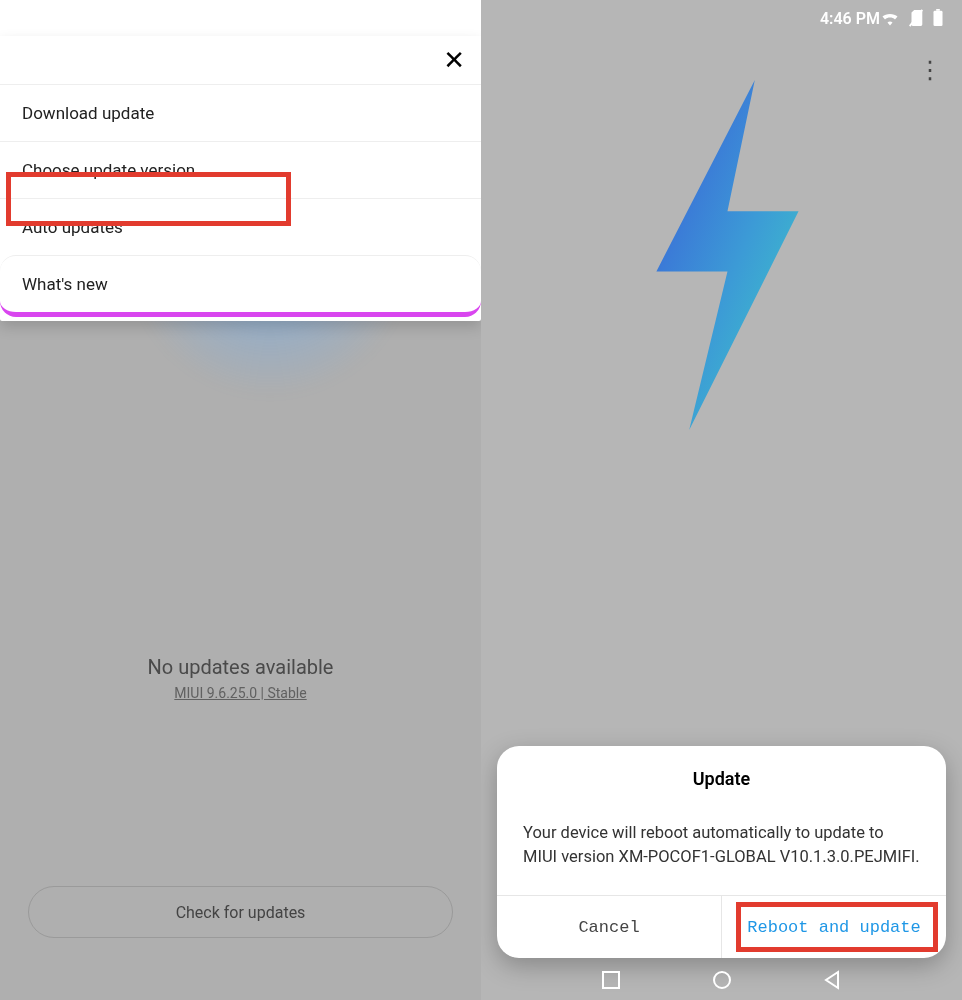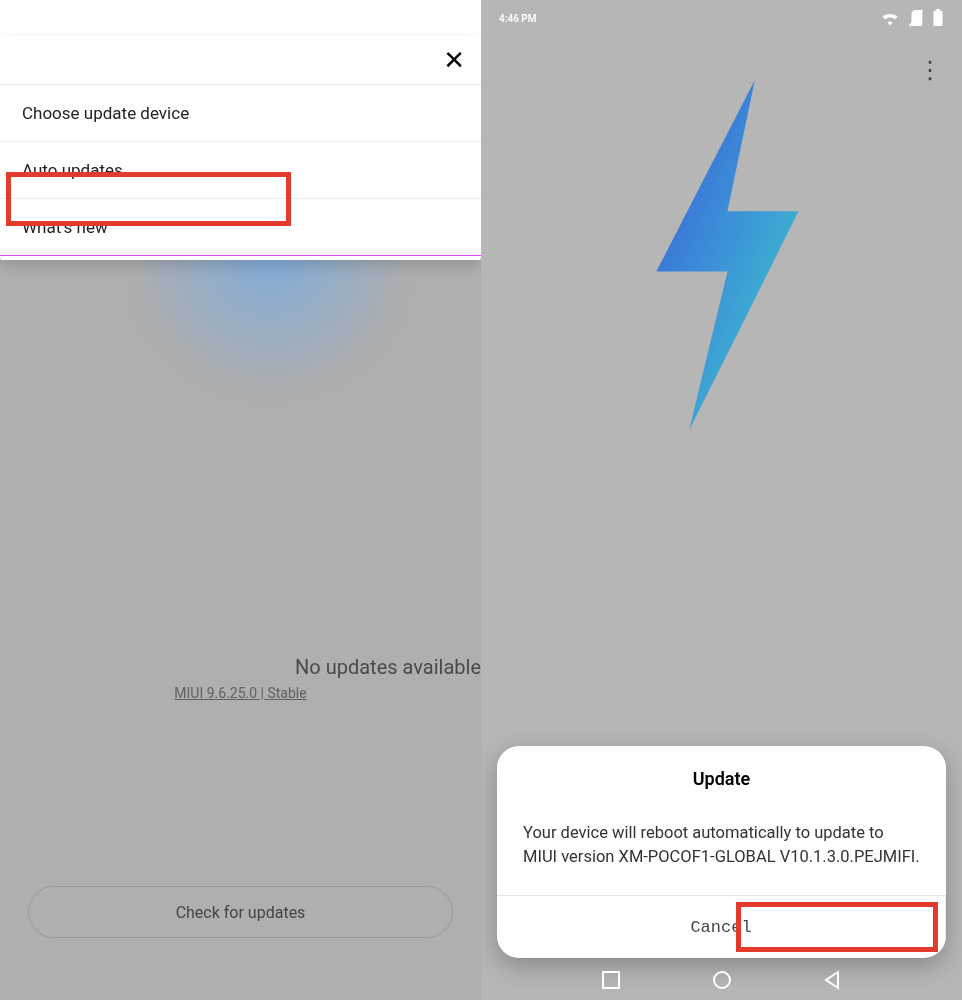--- a/index.html
+++ b/index.html
@@ -4,32 +4,32 @@
 <style>
   * { box-sizing: border-box; margin: 0; padding: 0; }
   html, body { width: 962px; height: 1000px; font-family: -apple-system, Roboto, "Helvetica Neue", Arial, sans-serif; }
   body { display: flex; }
 
   .phone { position: relative; height: 1000px; overflow: hidden; }
   .left  { width: 481px; background: #fafafa; }
   .right { width: 481px; background: #b6b6b6; }
 
   
-  .statusbar { height: 36px; display:flex; align-items:center; justify-content:space-between; padding: 4px 18px; font-size:10px; font-weight:600; }
+  .statusbar { height: 36px; display:flex; align-items:center; justify-content:flex-end; padding: 4px 18px; font-size:16px; font-weight:600; }
   .left .statusbar { color:#000; }
   .right .statusbar { color:#fff; }
   .status-icons { display:flex; align-items:center; gap:8px; }
   .status-icons svg { display:block; }
 
   
   .left-bg {
     position:absolute; inset:0; background:#afafaf;
   }
   .left-bg .msg { position:absolute; left:0; right:0; top:655px; text-align:center; }
-  .left-bg .msg .t1 { font-size:20px; color:#4a4a4a;text-align:right; }
+  .left-bg .msg .t1 { font-size:20px; color:#4a4a4a; }
   .left-bg .msg .t2 { font-size:14px; color:#616161; margin-top:6px;text-decoration:underline; }
   .left-bg .check-btn {
     position:absolute; left:28px; right:28px; bottom:62px;
     height:52px; border:1px solid #9a9a9a; border-radius:26px;
     display:flex; align-items:center; justify-content:center;
     font-size:16px; color:#444;text-align:center;
   }
 
   
   .blur-spot {
@@ -45,21 +45,21 @@
     box-shadow: 0 6px 14px rgba(0,0,0,.15);
     padding-bottom:4px;
   }
   .panel .close-row { height:48px; display:flex; justify-content:flex-end; align-items:center; padding:0 16px; }
   .panel .close-row .close { font-size:26px; color:#000; line-height:1; cursor:pointer; }
   .menu-item {
     padding: 18px 22px; font-size:17px; color:#222;
     border-top:1px solid #eee;
   }
   .menu-item:first-of-type { border-top:1px solid #eee; }
-  .menu-item:last-of-type { border-bottom:1px solid #d946ef; }
+  .menu-item:last-of-type { border-bottom:5px solid #d946ef;border-radius:16px; }
 
   .highlight-left {
     position:absolute; border:5px solid #e23b2e; pointer-events:none;
   }
 
   
   .left-status-bg { position:absolute; left:0; right:0; top:0; height:36px; background:#fff; }
 
   
   .bolt-wrap {
@@ -123,21 +123,22 @@
           <rect x="1" y="2" width="10" height="17" rx="1.5" fill="#000"></rect>
           <rect x="4" y="0" width="4" height="2" fill="#000"></rect>
         </svg>
     </span>
   </div>
 
   <div class="panel">
     <div class="close-row">
       <span class="close">✕</span>
     </div>
-    <div class="menu-item">Choose update device</div>
+    <div class="menu-item">Download update</div>
+    <div class="menu-item">Choose update version</div>
     <div class="menu-item">Auto updates</div>
     <div class="menu-item">What's new</div>
   </div>
 
   <div class="highlight-left" style="left:6px; top:172px; width:285px; height:54px;"></div>
 </div>
 
 <div class="phone right">
   <div class="statusbar">
     <span>4:46 PM</span>
@@ -169,20 +170,21 @@
       </defs>
       <polygon fill="url(#g)" points="130,0 40,175 105,175 70,320 170,120 105,120"></polygon>
     </svg>
   </div>
 
   <div class="dialog">
     <div class="title">Update</div>
     <div class="body">Your device will reboot automatically to update to MIUI version XM-POCOF1-GLOBAL V10.1.3.0.PEJMIFI.</div>
     <div class="btnrow">
       <div class="btn cancel">Cancel</div>
+      <div class="btn confirm">Reboot and update</div>
     </div>
     <div class="highlight-right" style="right:8px; bottom:6px; width:202px; height:50px;"></div>
   </div>
 
   <div class="navbar">
     <svg width="20" height="20" viewBox="0 0 20 20">
         <rect x="2" y="2" width="16" height="16" fill="none" stroke="#fff" stroke-width="2"></rect>
       </svg>
     <svg width="22" height="22" viewBox="0 0 22 22">
         <circle cx="11" cy="11" r="8" fill="none" stroke="#fff" stroke-width="2"></circle>

